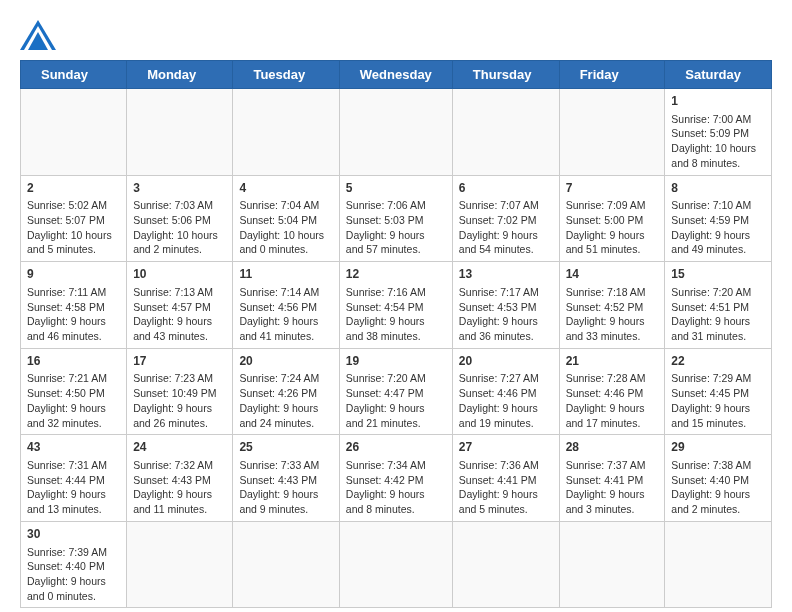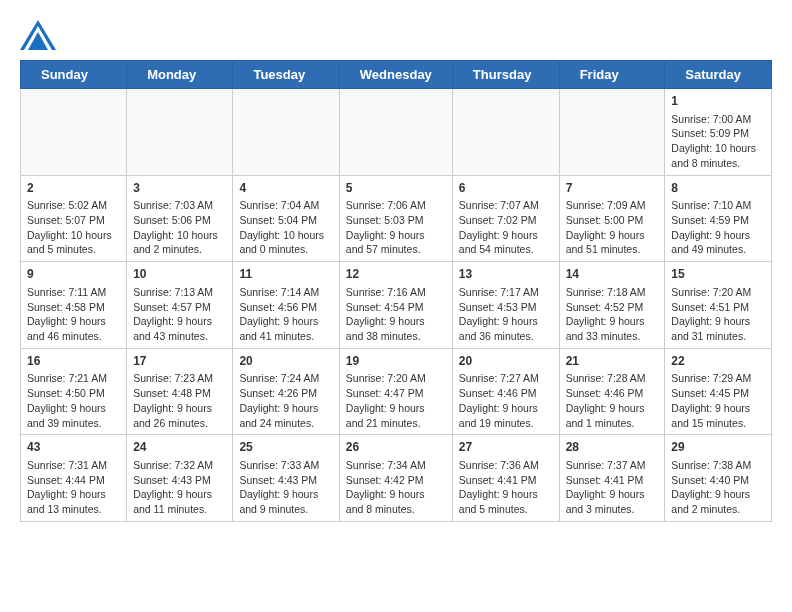--- a/index.html
+++ b/index.html
@@ -226,26 +226,26 @@
           <div>Daylight: 9 hours</div>
           <div>and 31 minutes.</div>
         </td>
       </tr>
       <tr>
         <td>
           <span class="day-number">16</span>
           <div>Sunrise: 7:21 AM</div>
           <div>Sunset: 4:50 PM</div>
           <div>Daylight: 9 hours</div>
-          <div>and 39 minutes.</div>
+          <div>and 32 minutes.</div>
         </td>
         <td>
           <span class="day-number">17</span>
           <div>Sunrise: 7:23 AM</div>
-          <div>Sunset: 4:48 PM</div>
+          <div>Sunset: 10:49 PM</div>
           <div>Daylight: 9 hours</div>
           <div>and 26 minutes.</div>
         </td>
         <td>
           <span class="day-number">20</span>
           <div>Sunrise: 7:24 AM</div>
           <div>Sunset: 4:26 PM</div>
           <div>Daylight: 9 hours</div>
           <div>and 24 minutes.</div>
         </td>
@@ -261,21 +261,21 @@
           <div>Sunrise: 7:27 AM</div>
           <div>Sunset: 4:46 PM</div>
           <div>Daylight: 9 hours</div>
           <div>and 19 minutes.</div>
         </td>
         <td>
           <span class="day-number">21</span>
           <div>Sunrise: 7:28 AM</div>
           <div>Sunset: 4:46 PM</div>
           <div>Daylight: 9 hours</div>
-          <div>and 1 minutes.</div>
+          <div>and 17 minutes.</div>
         </td>
         <td>
           <span class="day-number">22</span>
           <div>Sunrise: 7:29 AM</div>
           <div>Sunset: 4:45 PM</div>
           <div>Daylight: 9 hours</div>
           <div>and 15 minutes.</div>
         </td>
       </tr>
       <tr>
@@ -321,15 +321,30 @@
           <div>Daylight: 9 hours</div>
           <div>and 3 minutes.</div>
         </td>
         <td>
           <span class="day-number">29</span>
           <div>Sunrise: 7:38 AM</div>
           <div>Sunset: 4:40 PM</div>
           <div>Daylight: 9 hours</div>
           <div>and 2 minutes.</div>
         </td>
+      </tr>
+      <tr>
+        <td>
+          <span class="day-number">30</span>
+          <div>Sunrise: 7:39 AM</div>
+          <div>Sunset: 4:40 PM</div>
+          <div>Daylight: 9 hours</div>
+          <div>and 0 minutes.</div>
+        </td>
+        <td class="cell-empty"></td>
+        <td class="cell-empty"></td>
+        <td class="cell-empty"></td>
+        <td class="cell-empty"></td>
+        <td class="cell-empty"></td>
+        <td class="cell-empty"></td>
       </tr>
     </tbody>
 </table>
 
 </body></html>

